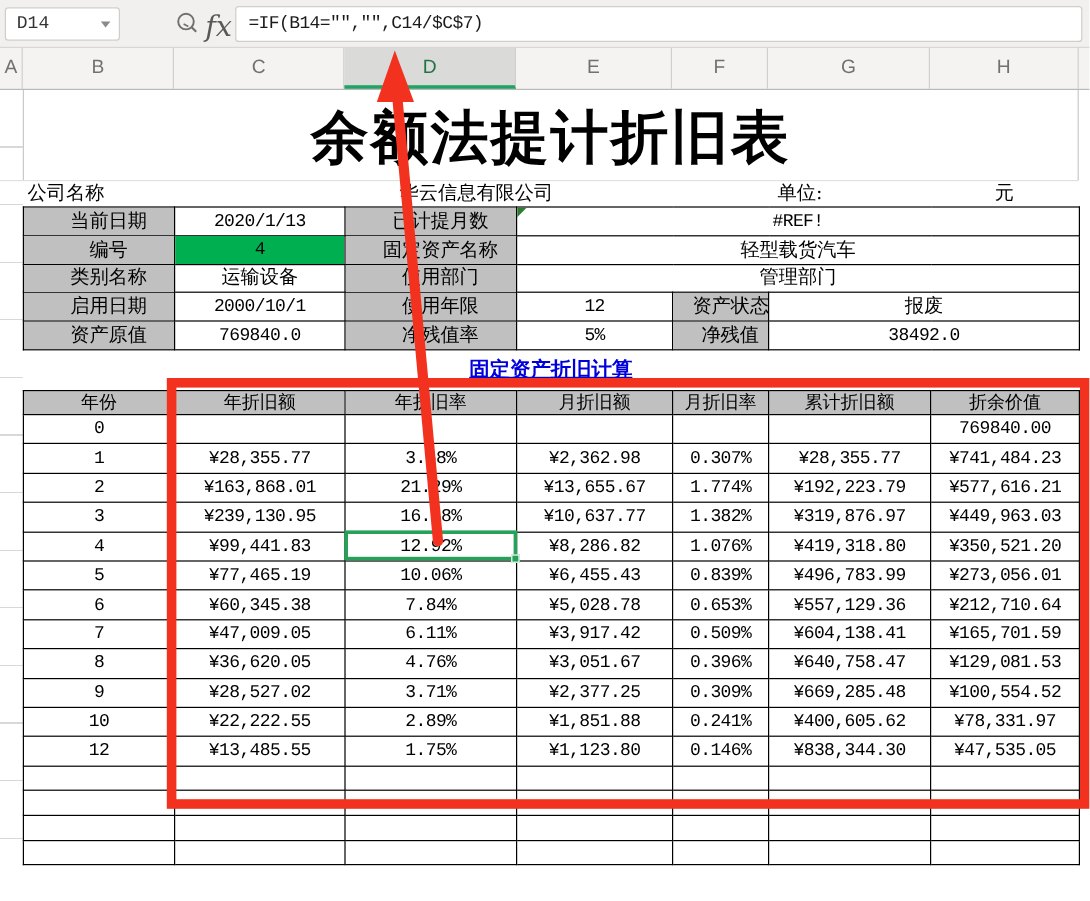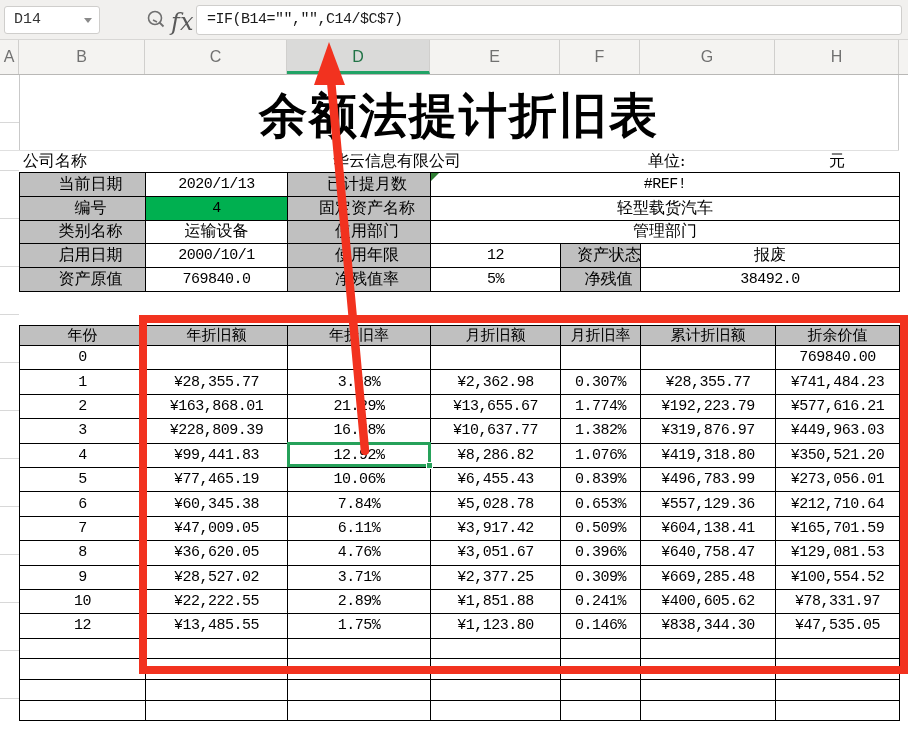--- a/index.html
+++ b/index.html
@@ -150,20 +150,21 @@
       <td class="gray">资产原值</td>
       <td class="num">769840.0</td>
       <td class="gray">净残值率</td>
       <td class="num">5%</td>
       <td class="gray">净残值</td>
       <td class="num" colspan="2">38492.0</td>
     </tr>
   </tbody>
     </table>
 
+  <div class="section-link">固定资产折旧计算</div>
 
   <table class="dep-table">
     <colgroup>
         <col style="width:126px">
         <col style="width:142px">
         <col style="width:143px">
         <col style="width:130px">
         <col style="width:80px">
         <col style="width:135px">
         <col style="width:124px">
@@ -200,21 +201,21 @@
           <td class="num">2</td>
           <td class="num">¥163,868.01</td>
           <td class="num">21.29%</td>
           <td class="num">¥13,655.67</td>
           <td class="num">1.774%</td>
           <td class="num">¥192,223.79</td>
           <td class="num">¥577,616.21</td>
         </tr>
         <tr class="data">
           <td class="num">3</td>
-          <td class="num">¥228,809.39</td>
+          <td class="num">¥239,130.95</td>
           <td class="num">16.58%</td>
           <td class="num">¥10,637.77</td>
           <td class="num">1.382%</td>
           <td class="num">¥319,876.97</td>
           <td class="num">¥449,963.03</td>
         </tr>
         <tr class="data">
           <td class="num">4</td>
           <td class="num">¥99,441.83</td>
           <td class="num">12.92%</td>

